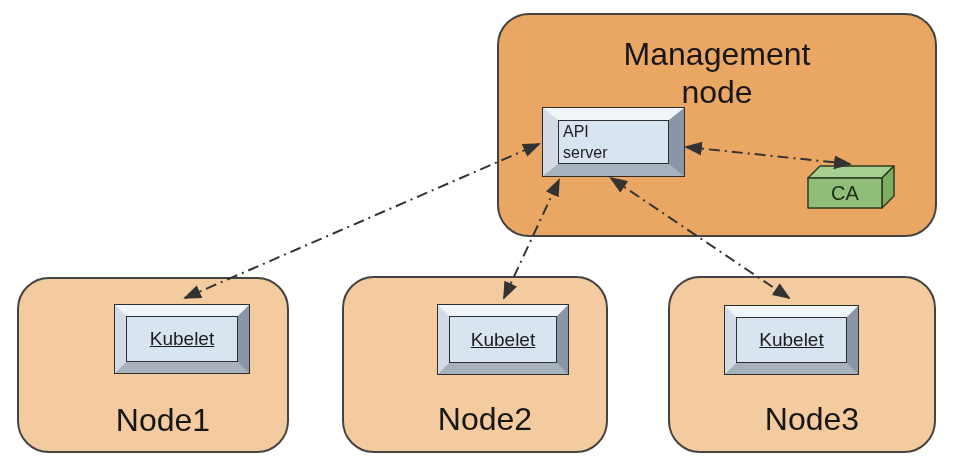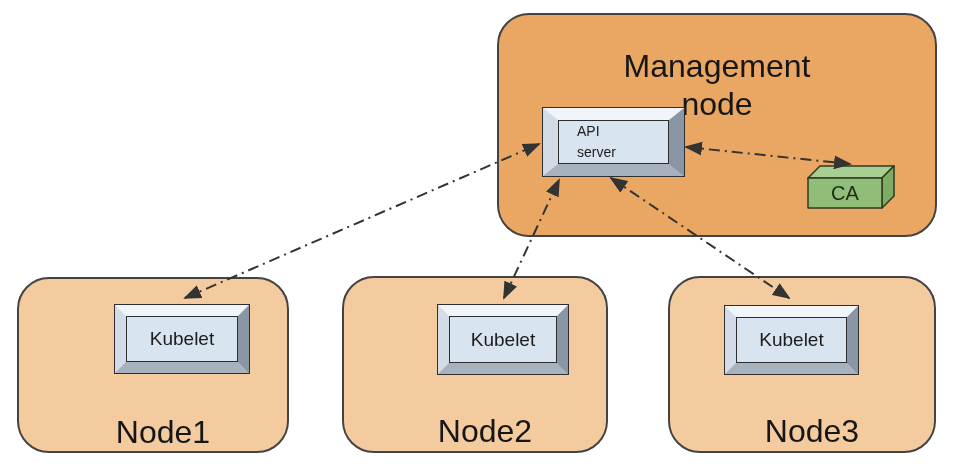--- a/index.html
+++ b/index.html
@@ -27,21 +27,20 @@
   .node3 { left: 668px; }
 
   .group-title {
     position: absolute;
     left: 0; right: 0;
     text-align: center;
     font-size: 32px;
     line-height: 38px;
     white-space: pre-line;
     color: #161616;
-    margin-top: 12px;
   }
   .mgmt-title { top: 20px; }
   .node-title { top: 122px; padding-left: 20px; }
 
   
   .bevel {
     position: absolute;
     box-sizing: border-box;
     border: 1px solid #2e2e2e;
     background: #9aa5b1;
@@ -60,27 +59,27 @@
     display: flex;
     align-items: center;
     justify-content: center;
     font-size: 19px;
     color: #1c1c1c;
   }
   .api-box { left: 43px; top: 92px; width: 143px; height: 70px; }
   .api-box .bevel-frame { border-width: 12px 15px; }
   .api-box .bevel-face {
     justify-content: flex-start;
-    padding-left: 18px;
-    font-size: 14px;
+    padding-left: 4px;
+    font-size: 16px;
     line-height: 21px;
     white-space: pre-line;
   }
   .kubelet-box { width: 134px; height: 70px; }
-  .kubelet-box .bevel-frame { border-width: 11px; }
+  .kubelet-box .bevel-frame { border-width: 11px; text-decoration: underline; }
   .k1 { left: 95px; top: 25px; width: 136px; }
   .k2 { left: 93px; top: 26px; width: 132px; height: 71px; }
   .k3 { left: 54px; top: 27px; width: 135px; }
 
   
   .ca-wrap { position: absolute; left: 308px; top: 150px; width: 89px; height: 45px; }
   .ca-label {
     position: absolute; left: 1px; top: 13px; width: 74px; height: 30px;
     display: flex; align-items: center; justify-content: center;
     font-size: 20px; color: #1d2b14;

